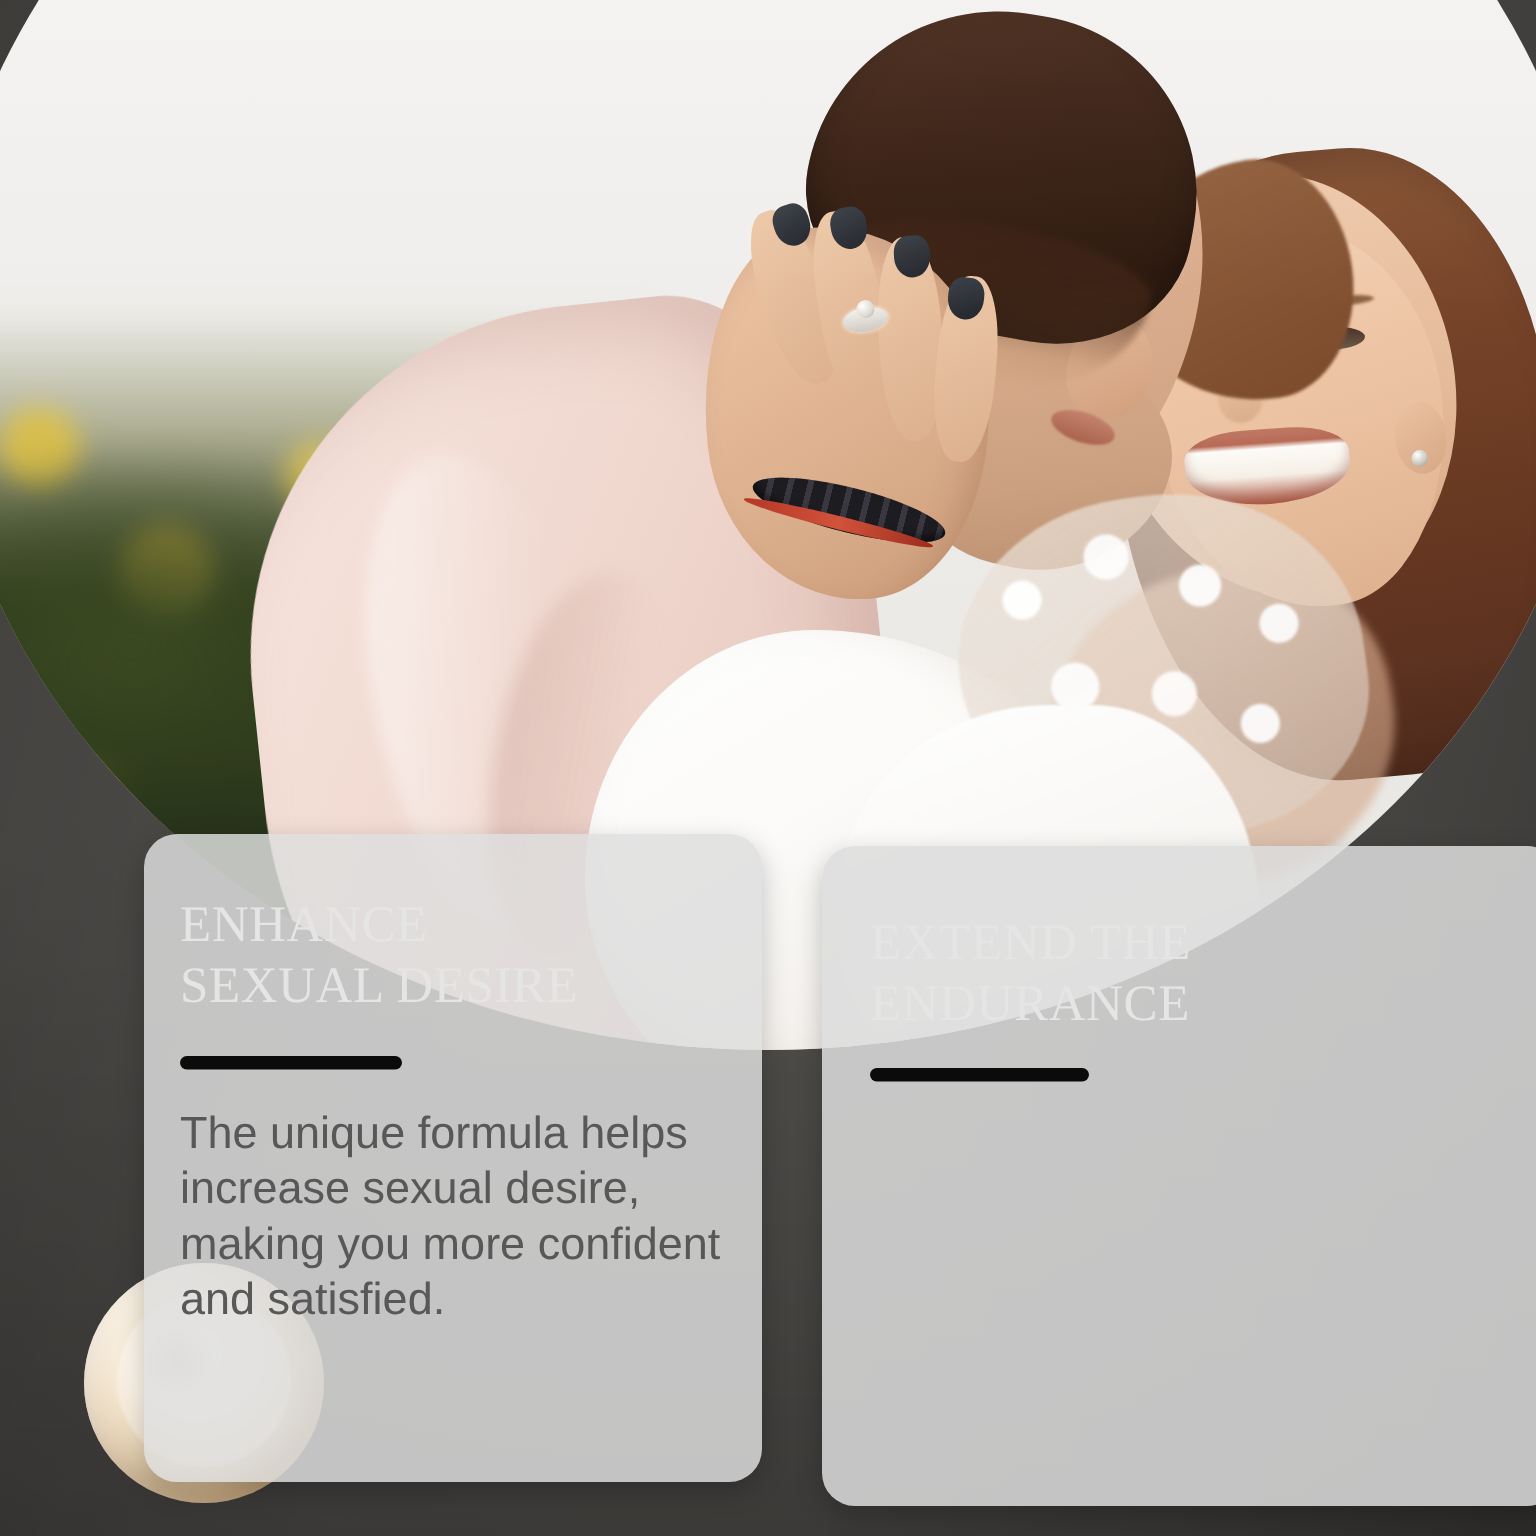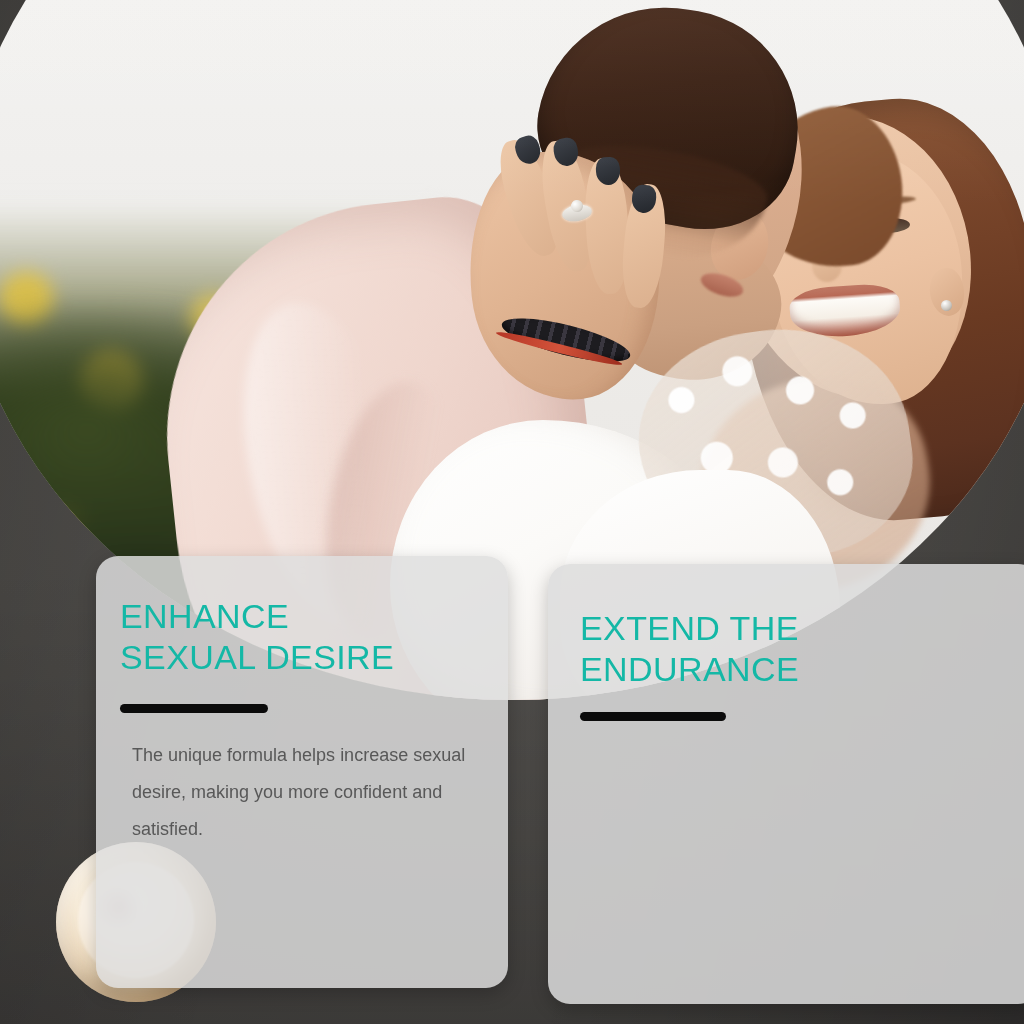--- a/index.html
+++ b/index.html
@@ -412,33 +412,34 @@
   }
   .card-left  { left: 96px;  top: 556px; width: 412px; height: 432px; padding: 40px 26px 0 24px; }
   .card-right { left: 548px; top: 564px; width: 492px; height: 440px; padding: 44px 22px 0 32px; }
 
   .card-title {
     margin: 0;
     font-size: 34px;
     line-height: 41px;
     font-weight: 400;
     letter-spacing: 0.4px;
-    color: #14b8a6;
+    color: #e5e5e5;
     white-space: pre-line;
+    font-family: Liberation Serif, serif;
   }
   .card-rule {
     width: 148px;
     height: 9px;
     border-radius: 5px;
     background: #0b0b0b;
     margin: 26px 0 0 0;
   }
   .card-body {
-    margin: 24px 0 0 12px;
-    font-size: 18px;
+    margin: 24px 0 0 0;
+    font-size: 30px;
     line-height: 37px;
     color: #585858;
     font-weight: 400;
   }
   .card-right .card-rule { width: 146px; margin-top: 22px; }
   .card-right .card-body { margin-top: 26px; }
 
   
   .card-right { background: rgba(220,220,220,0.86); }
 </style>

